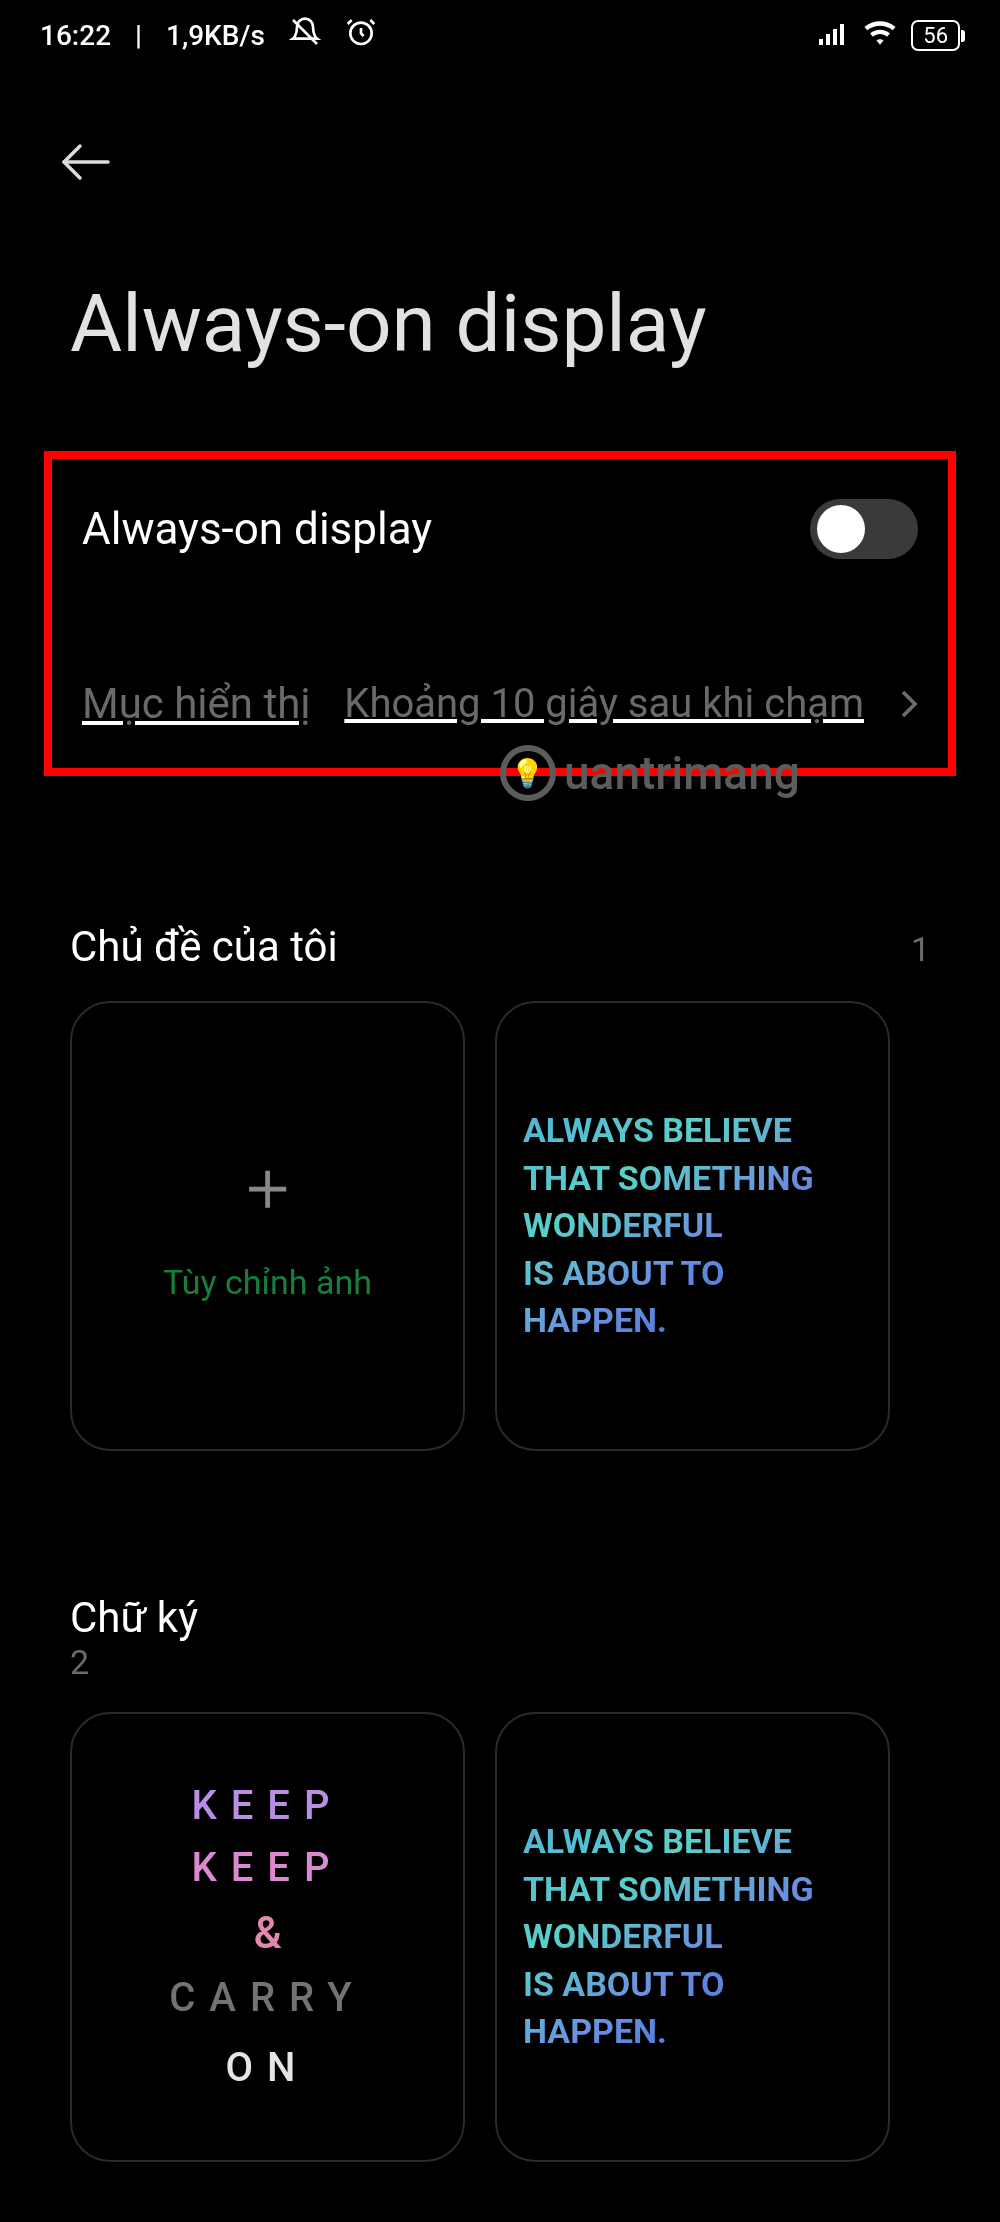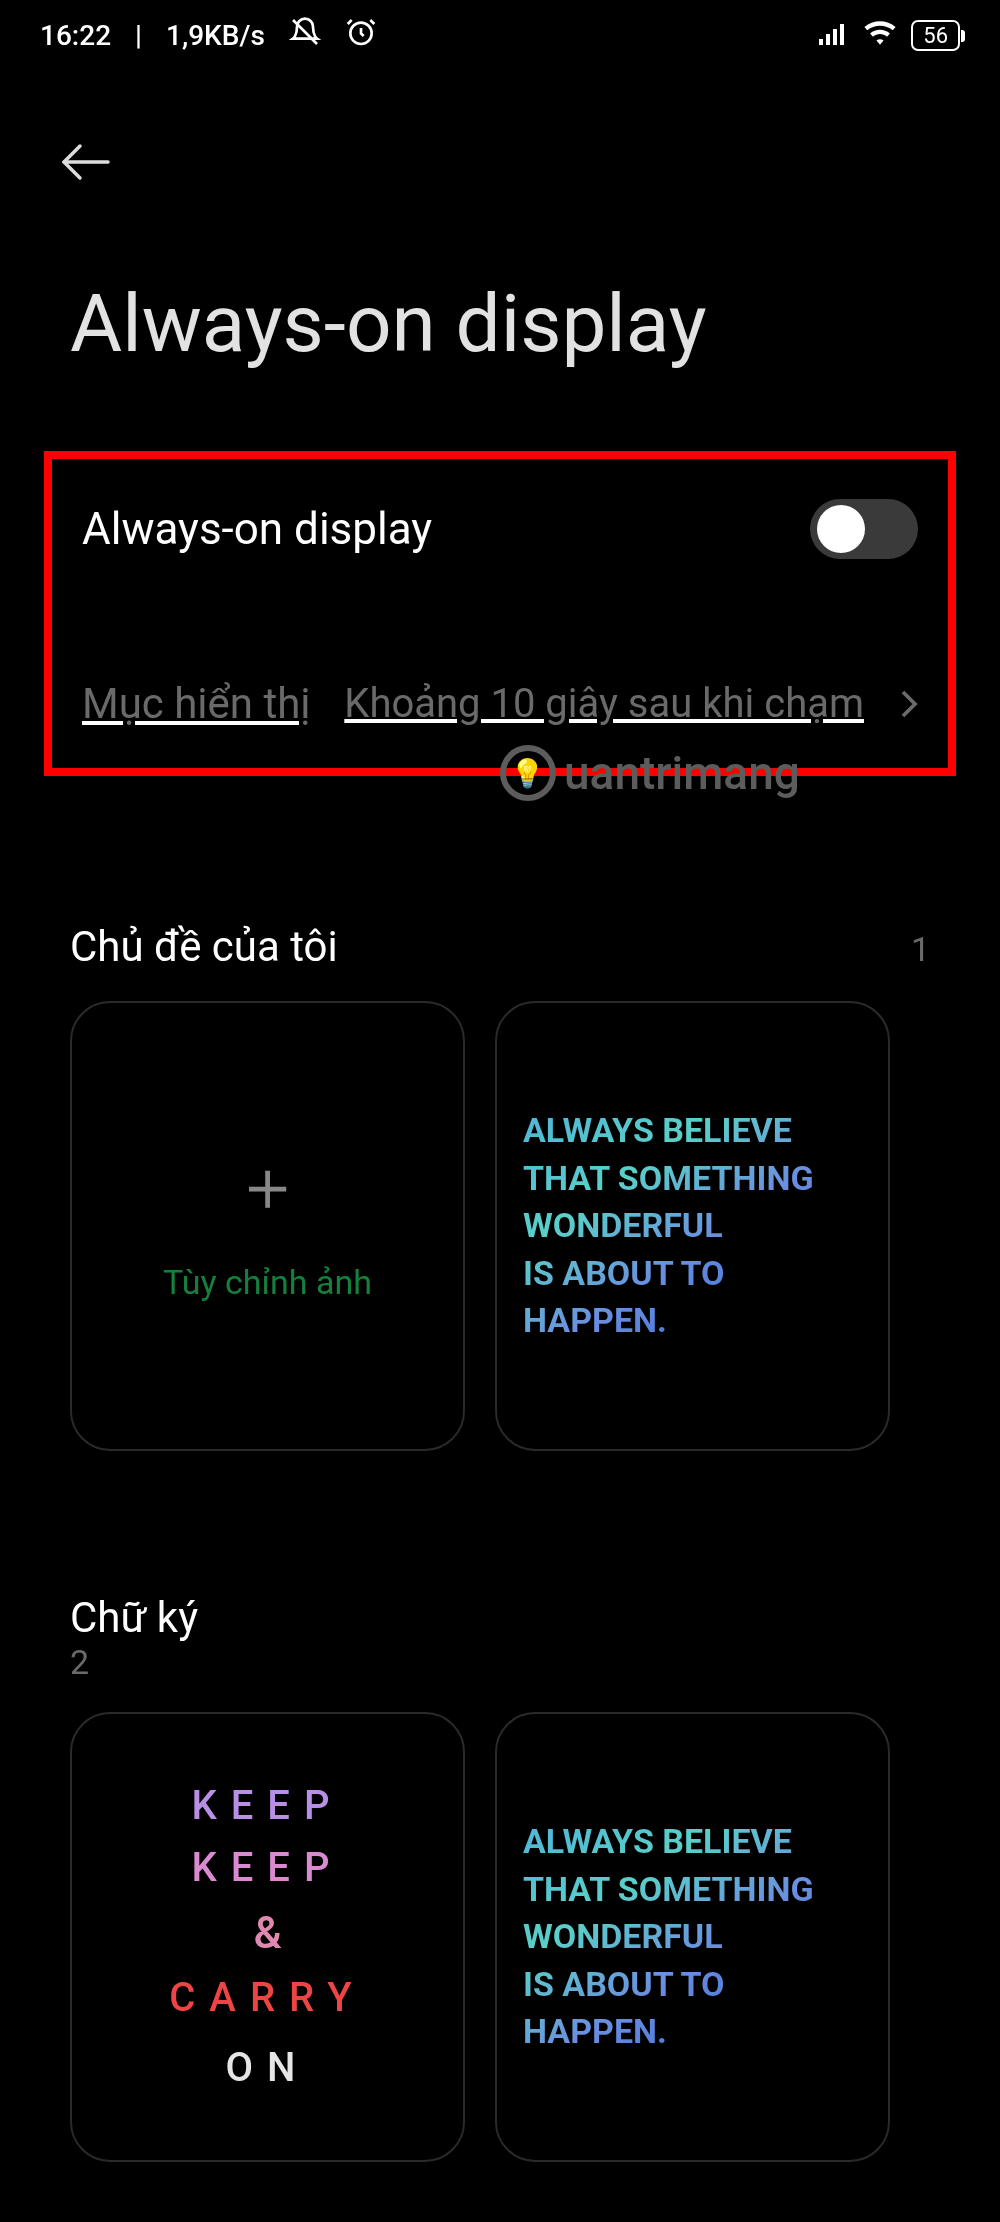--- a/index.html
+++ b/index.html
@@ -196,21 +196,21 @@
     padding-left:2px;
   }
   .keepcalm {
     text-align:center;
     line-height:1.55;
   }
   .kc-line { letter-spacing:14px; font-weight:500; font-size:40px; }
   .kc1 { color:#b98fe6; }
   .kc2 { color:#d98ad1; }
   .kc3 { color:#e089b0; font-size:44px; letter-spacing:0; }
-  .kc4 { color:#ef4444;text-align:right; }
+  .kc4 { color:#737373;text-align:right; }
   .kc5 { color:#e5e5e5;margin-top:8px; }
 </style>
 </head>
 <body>
 
 <div class="status-bar">
   <div class="status-left">
     <span>16:22</span>
     <span> | </span>
     <span>1,9KB/s</span>

